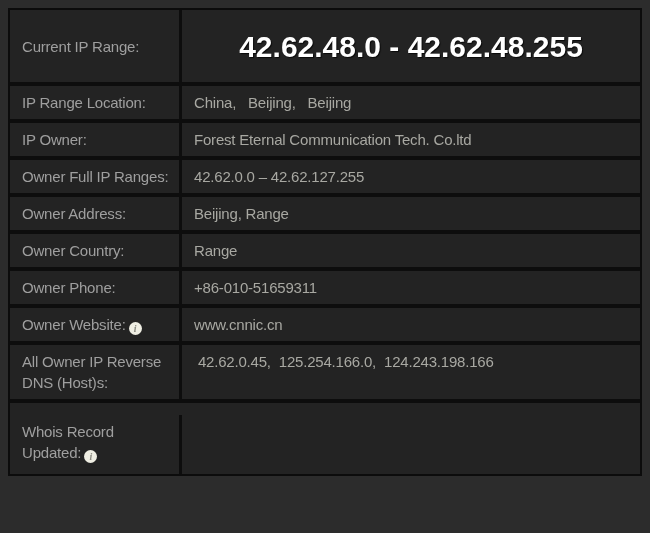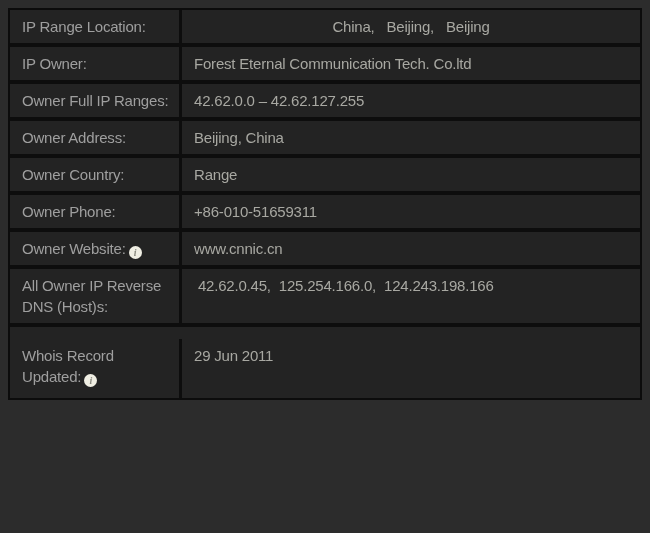--- a/index.html
+++ b/index.html
@@ -51,21 +51,21 @@
     display: flex;
     align-items: center;
     justify-content: center;
     text-align: center;
     color: #ffffff;
     font-size: 30px;
     font-weight: bold;
     letter-spacing: 0px;
     text-shadow: 1px 1px 1px rgba(0,0,0,0.75);
   }
-  .row--center .cell--value { text-align: center; }
+  .row--center .cell--value { }
   .row--tall { min-height: 58px; }
   .row--last { min-height: 59px; }
   .info-icon {
     display: inline-block;
     width: 13px; height: 13px;
     margin-left: 3px;
     border-radius: 50%;
     background: #efeee3;
     color: #8a8a80;
     font-family: "Liberation Serif", "DejaVu Serif", serif;
@@ -76,39 +76,43 @@
     text-align: center;
     vertical-align: -2px;
     cursor: pointer;
   }
 </style>
 </head>
 <body>
 
 <div class="whois-table">
 
+  <div class="row row--hero">
+    <div class="cell cell--label">Current IP Range:</div>
+    <div class="cell cell--value">42.62.48.0 - 42.62.48.255</div>
+  </div>
 
   <div class="row row--center">
     <div class="cell cell--label">IP Range Location:</div>
     <div class="cell cell--value">China,   Beijing,   Beijing</div>
   </div>
 
   <div class="row">
     <div class="cell cell--label">IP Owner:</div>
     <div class="cell cell--value">Forest Eternal Communication Tech. Co.ltd</div>
   </div>
 
   <div class="row">
     <div class="cell cell--label">Owner Full IP Ranges:</div>
     <div class="cell cell--value">42.62.0.0 – 42.62.127.255</div>
   </div>
 
   <div class="row">
     <div class="cell cell--label">Owner Address:</div>
-    <div class="cell cell--value">Beijing, China</div>
+    <div class="cell cell--value">Beijing, Range</div>
   </div>
 
   <div class="row">
     <div class="cell cell--label">Owner Country:</div>
     <div class="cell cell--value">Range</div>
   </div>
 
   <div class="row">
     <div class="cell cell--label">Owner Phone:</div>
     <div class="cell cell--value">+86-010-51659311</div>
@@ -120,16 +124,15 @@
   </div>
 
 
   <div class="row row--tall">
     <div class="cell cell--label">All Owner IP Reverse DNS (Host)s:</div>
     <div class="cell cell--value"> 42.62.0.45,  125.254.166.0,  124.243.198.166</div>
   </div>
 
   <div class="row row--tall row--last">
     <div class="cell cell--label"><span>Whois Record Updated:</span><span class="info-icon">i</span></div>
-    <div class="cell cell--value">29 Jun 2011</div>
   </div>
 
 </div>
 
 </body></html>

